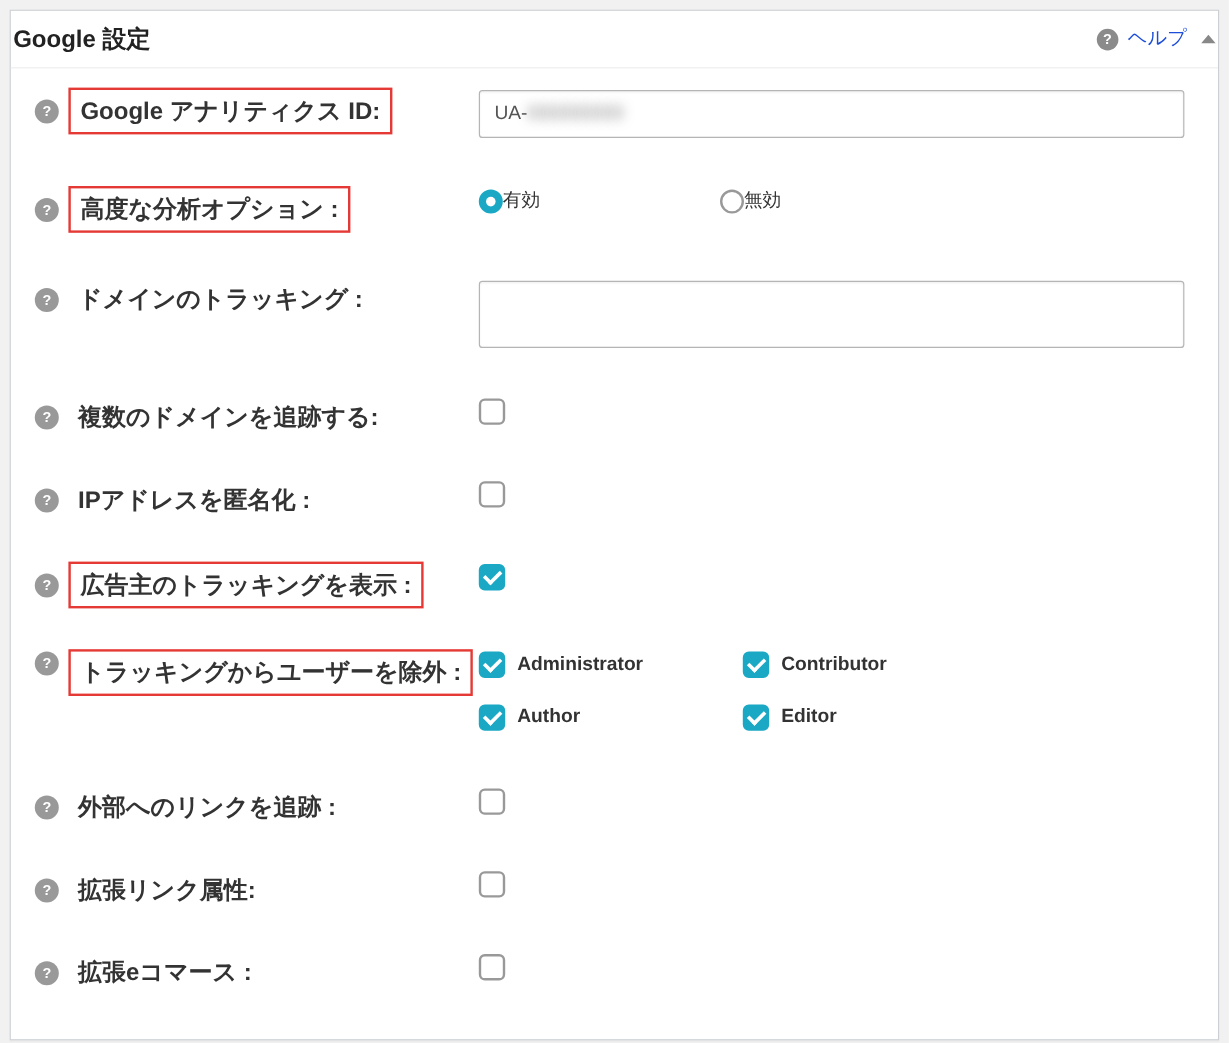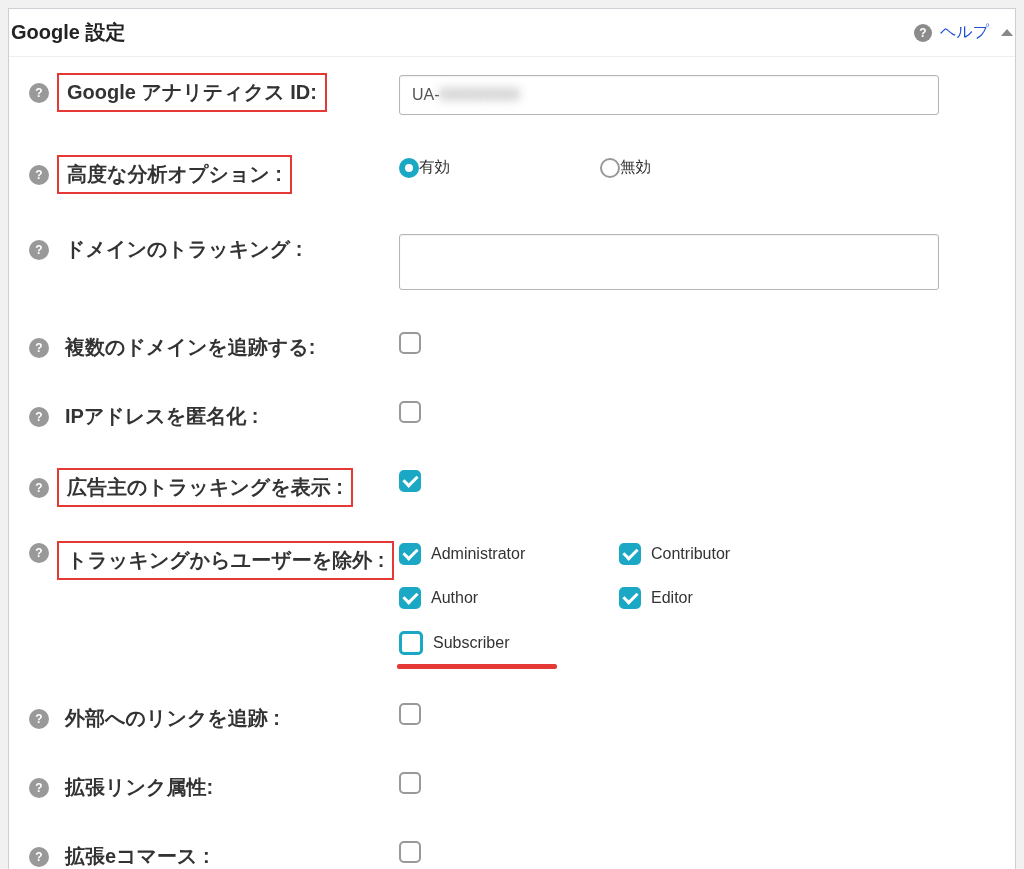--- a/index.html
+++ b/index.html
@@ -91,21 +91,21 @@
     .label-text.highlight {
       outline: 2px solid #e53935;
       padding: 4px 8px;
     }
     .control-col {
       flex: 1;
       display: flex;
       align-items: center;
     }
     .text-input {
-      width: 540px;
+      width: 588px;
       padding: 10px 12px;
       font-size: 16px;
       border: 1px solid #b5b5b5;
       border-radius: 3px;
       box-shadow: inset 0 1px 2px rgba(0,0,0,0.06);
       color: #555;
     }
     .text-input.tall { height: 56px; }
     .blurred {
       color: transparent;
@@ -170,20 +170,21 @@
       grid-template-columns: 220px 220px;
       row-gap: 22px;
     }
     .role-item {
       display: flex;
       align-items: center;
       gap: 10px;
       font-size: 16px;
       color: #333;
       position: relative;
+      font-weight: bold;
     }
     .underline-red {
       position: absolute;
       left: -2px;
       bottom: -14px;
       width: 160px;
       height: 5px;
       background: #e53935;
       border-radius: 2px;
     }
@@ -291,25 +292,20 @@
             <span>Contributor</span>
           </label>
           <label class="role-item">
             <span class="chk checked"></span>
             <span>Author</span>
           </label>
           <label class="role-item">
             <span class="chk checked"></span>
             <span>Editor</span>
           </label>
-          <label class="role-item">
-            <span class="chk outline-accent"></span>
-            <span>Subscriber</span>
-            <span class="underline-red"></span>
-          </label>
         </div>
       </div>
     </div>
 
     <div class="row tight">
       <div class="label-col">
         <span class="qmark">?</span>
         <span class="label-text">外部へのリンクを追跡 :</span>
       </div>
       <div class="control-col">

